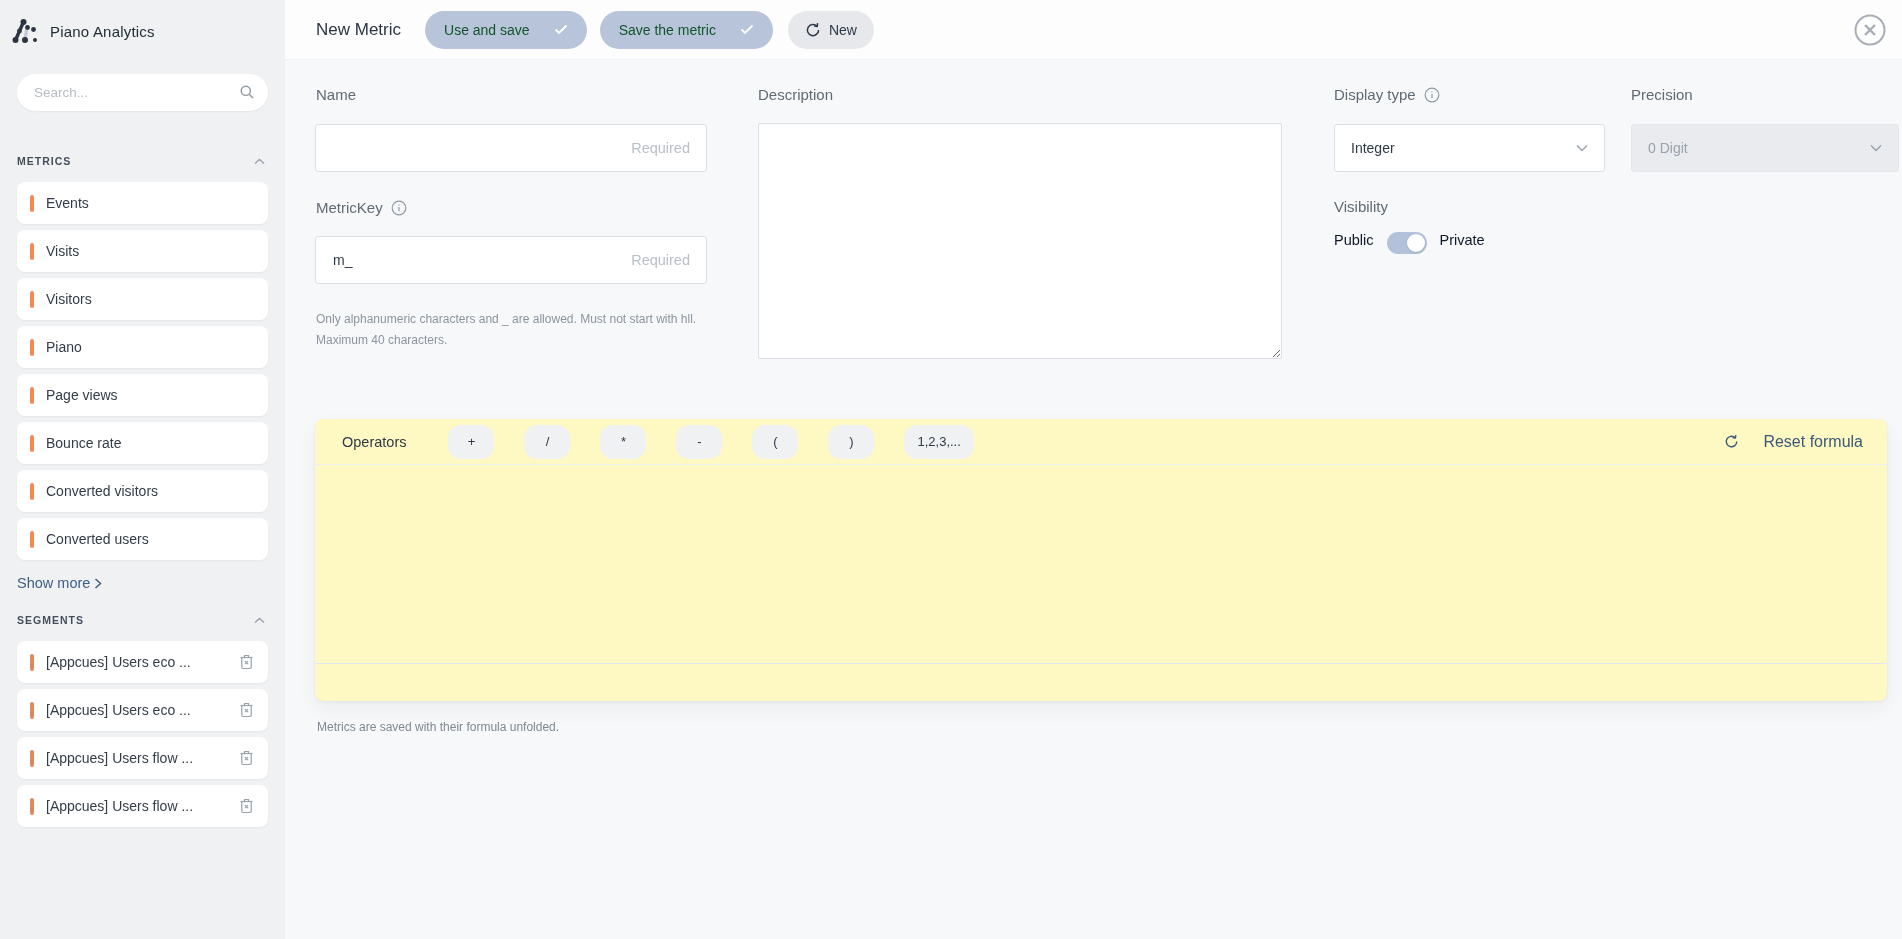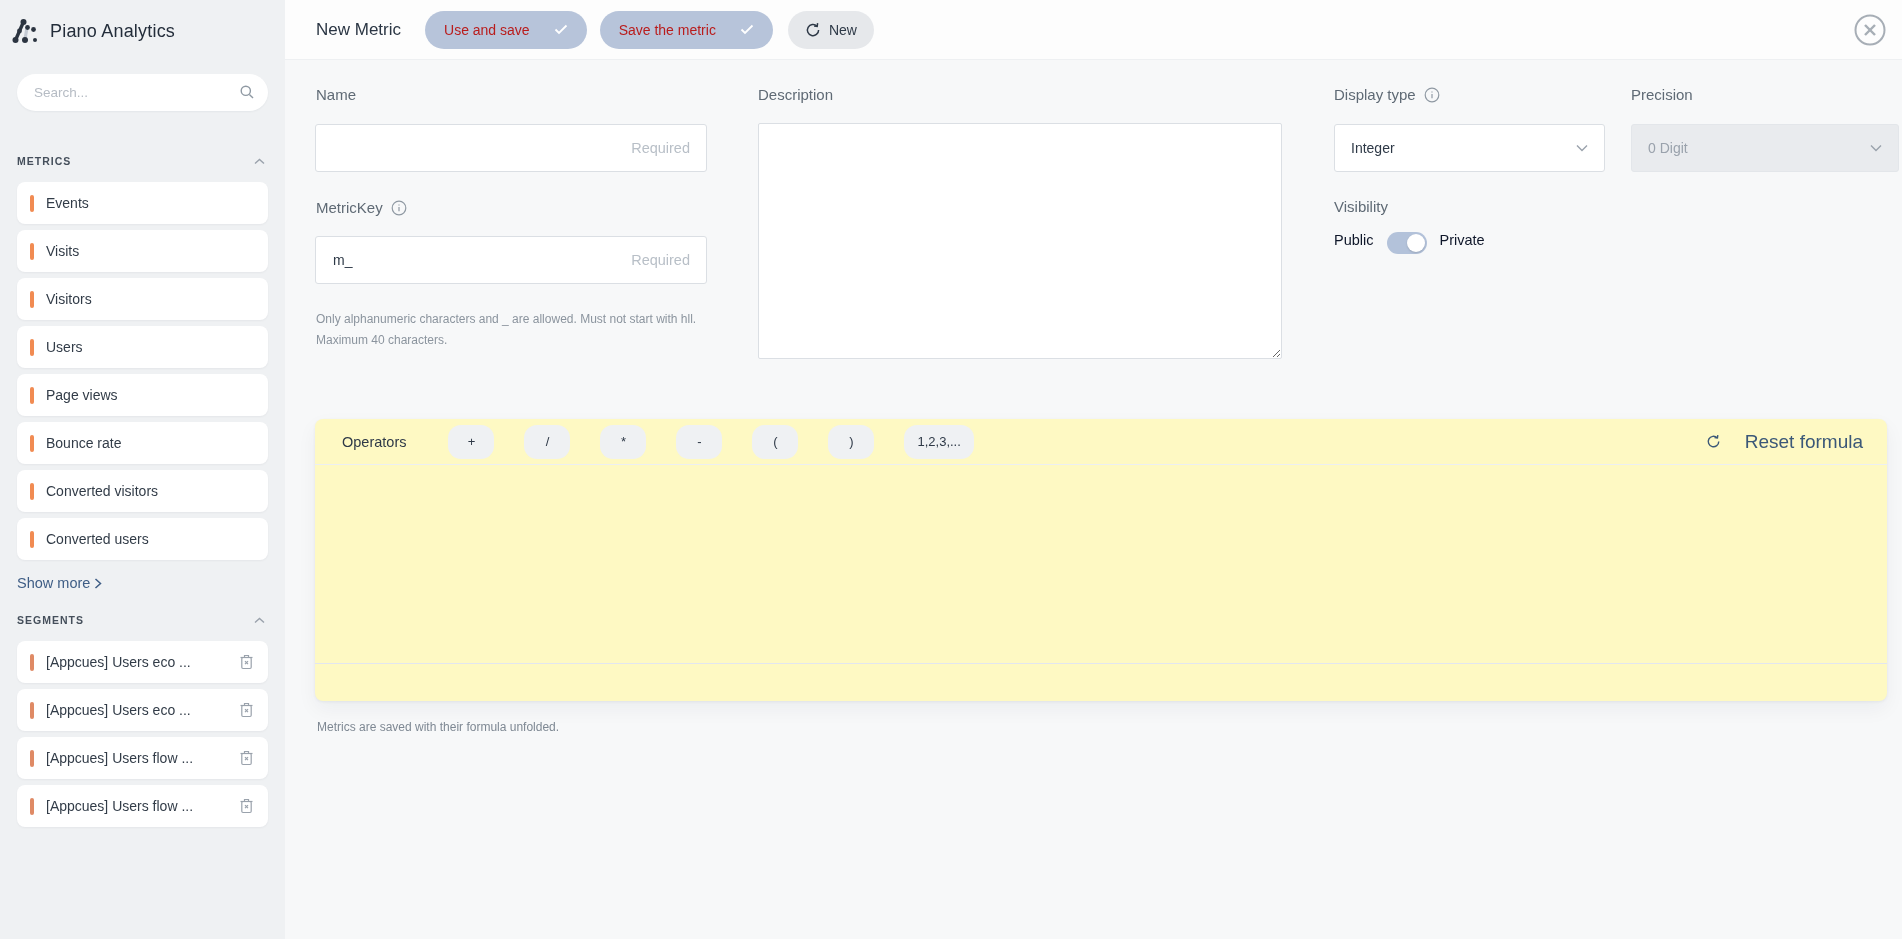--- a/index.html
+++ b/index.html
@@ -3,21 +3,21 @@
 <meta charset="utf-8">
 <style>
   * { margin:0; padding:0; box-sizing:border-box; }
   html,body { width:1902px; height:939px; overflow:hidden; }
   body { font-family:"Liberation Sans", sans-serif; background:#f7f8f9; color:#2e3947; }
   .app { display:flex; width:100%; height:100%; }
 
   
   .sidebar { width:285px; min-width:285px; height:100%; background:#eff1f3; position:relative; }
   .brand { display:flex; align-items:center; gap:11px; padding:15px 16px 0 11px; height:48px; }
-  .brand-title { font-size:18px; color:#232d3a; letter-spacing:.2px;text-align:right; }
+  .brand-title { font-size:15px; color:#232d3a; letter-spacing:.2px;text-align:right; }
   .search-wrap { position:relative; margin:26px 17px 0 17px; }
   .search-input { width:100%; height:37px; border:none; border-radius:19px; background:#fff;
     padding:0 40px 0 17px; font-size:13.5px; color:#2e3947; outline:none;
     box-shadow:0 1px 2px rgba(25,39,60,.05); font-family:"Liberation Sans", sans-serif; }
   .search-input::placeholder { color:#b6bcc4; }
   .search-icon { position:absolute; right:13px; top:10px; }
 
   .section-header { display:flex; align-items:center; margin:44px 20px 15px 17px; }
   .section-header.segments { margin-top:22px; }
   .section-title { font-size:10.5px; font-weight:700; letter-spacing:1px; color:#454f5b; }
@@ -35,21 +35,21 @@
   .show-more { display:inline-flex; align-items:center; gap:4px; margin:9px 0 0 17px;
     font-size:14.5px; color:#3e5d85; text-decoration:none; cursor:pointer; }
 
   
   .main { flex:1; display:flex; flex-direction:column; min-width:0; }
   .topbar { height:60px; background:#fdfdfd; border-bottom:1px solid #eef0f2;
     display:flex; align-items:center; padding-left:31px; }
   .topbar-title { font-size:17px; color:#2b3644; }
   .btn-pill { height:38px; border:none; border-radius:19px; display:inline-flex; align-items:center;
     font-size:14px; cursor:pointer; font-family:"Liberation Sans", sans-serif; }
-  .btn-primary { background:#b7c4da; color:#b91c1c; padding:0 19px; }
+  .btn-primary { background:#b7c4da; color:#14532d; padding:0 19px; }
   .btn-primary .check { margin-left:24px; line-height:0; }
   .btn-use { margin-left:24px; }
   .btn-save { margin-left:13px; }
   .btn-new { margin-left:15px; background:#e6e8eb; color:#2e3947; padding:0 17px; gap:8px; }
   .close-btn { margin-left:auto; margin-right:15px; width:34px; height:34px; border-radius:50%;
     background:none; border:none; cursor:pointer; line-height:0; padding:0; }
 
   .content { position:relative; flex:1; background:#f7f8f9; }
 
   .field-label { position:absolute; display:flex; align-items:center; gap:8px;
@@ -77,21 +77,21 @@
   .formula-panel { position:absolute; left:30px; top:359px; width:1572px; height:282px;
     background:#fef9c3; border-radius:8px; display:flex; flex-direction:column;
     box-shadow:0 1px 3px rgba(25,39,60,.06), 0 8px 20px rgba(25,39,60,.05); }
   .ops-row { height:46px; display:flex; align-items:center; padding:0 24px 0 27px;
     border-bottom:1px solid #eceff2; }
   .ops-label { font-size:14.5px; color:#2e3947; margin-right:42px; }
   .op-pill { min-width:46px; height:34px; margin-right:30px; border:none; border-radius:13px;
     background:#eff1f3; color:#2e3947; font-size:13px; cursor:pointer; padding:0 13px;
     font-family:"Liberation Sans", sans-serif; }
   .reset-link { margin-left:auto; display:inline-flex; align-items:center; gap:24px;
-    background:none; border:none; cursor:pointer; font-size:19px; color:#3b5878;
+    background:none; border:none; cursor:pointer; font-size:16px; color:#3b5878;
     font-family:"Liberation Sans", sans-serif; }
   .formula-body { flex:1; }
   .formula-footer { height:38px; border-top:1px solid #e2e6f0; border-radius:0 0 8px 8px; }
   .footnote { position:absolute; left:32px; top:660px; font-size:12px; color:#7e8893; }
 
   svg { display:block; }
 </style>
 </head>
 <body>
 
@@ -141,21 +141,21 @@
     <div class="side-card metric">
       <span class="accent-bar"></span>
       <span class="side-card-label">Visits</span>
     </div>
     <div class="side-card metric">
       <span class="accent-bar"></span>
       <span class="side-card-label">Visitors</span>
     </div>
     <div class="side-card metric">
       <span class="accent-bar"></span>
-      <span class="side-card-label">Users</span>
+      <span class="side-card-label">Piano</span>
     </div>
     <div class="side-card metric">
       <span class="accent-bar"></span>
       <span class="side-card-label">Page views</span>
     </div>
     <div class="side-card metric">
       <span class="accent-bar"></span>
       <span class="side-card-label">Bounce rate</span>
     </div>
     <div class="side-card metric">

